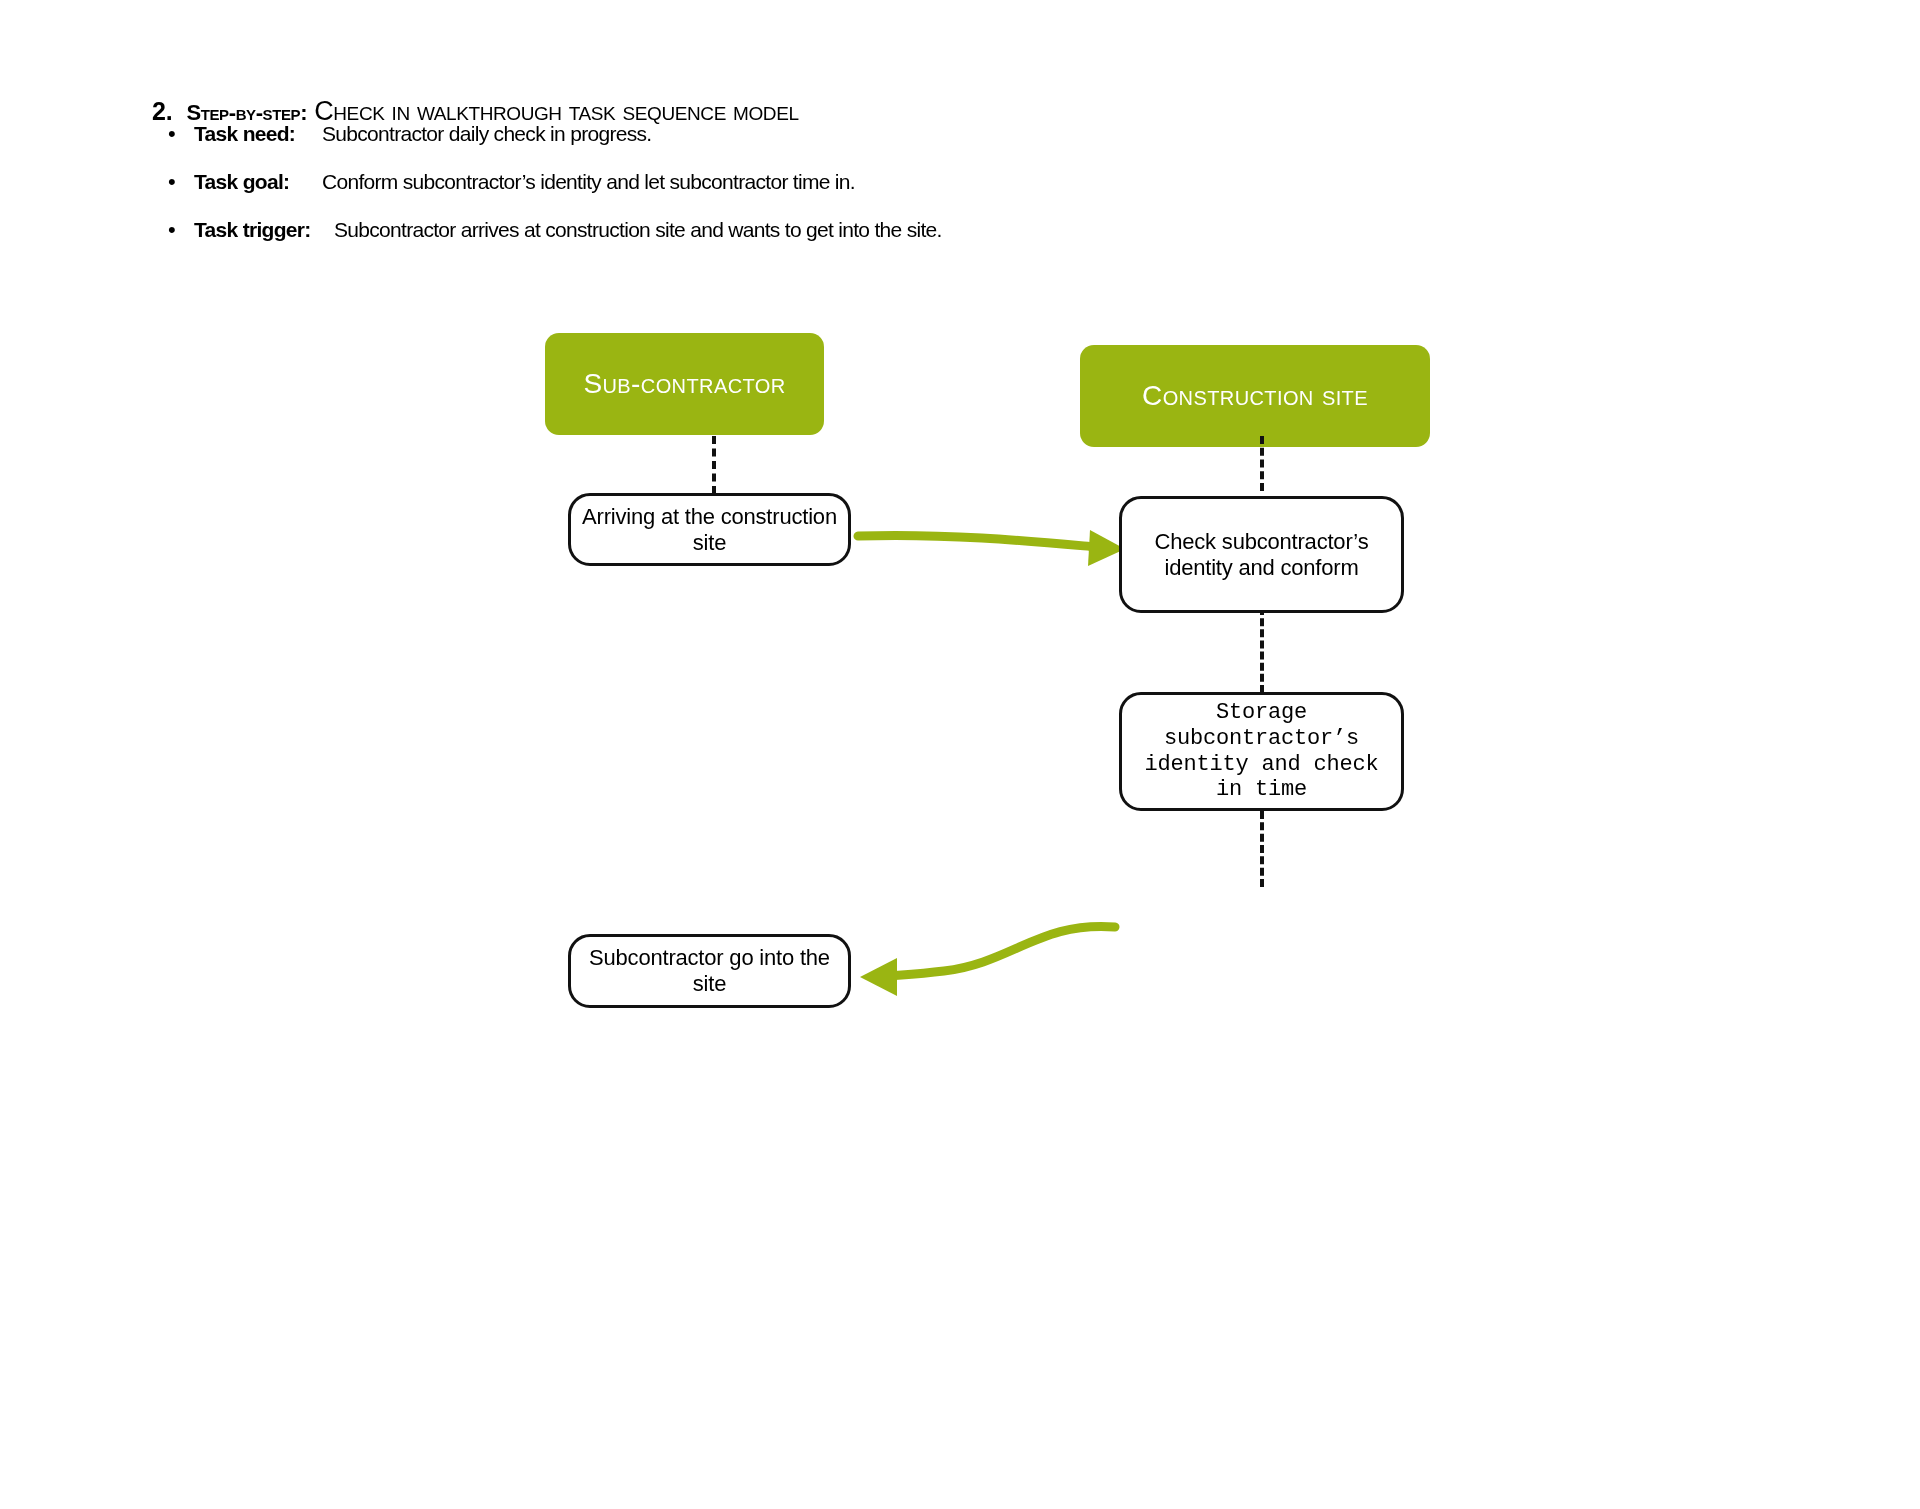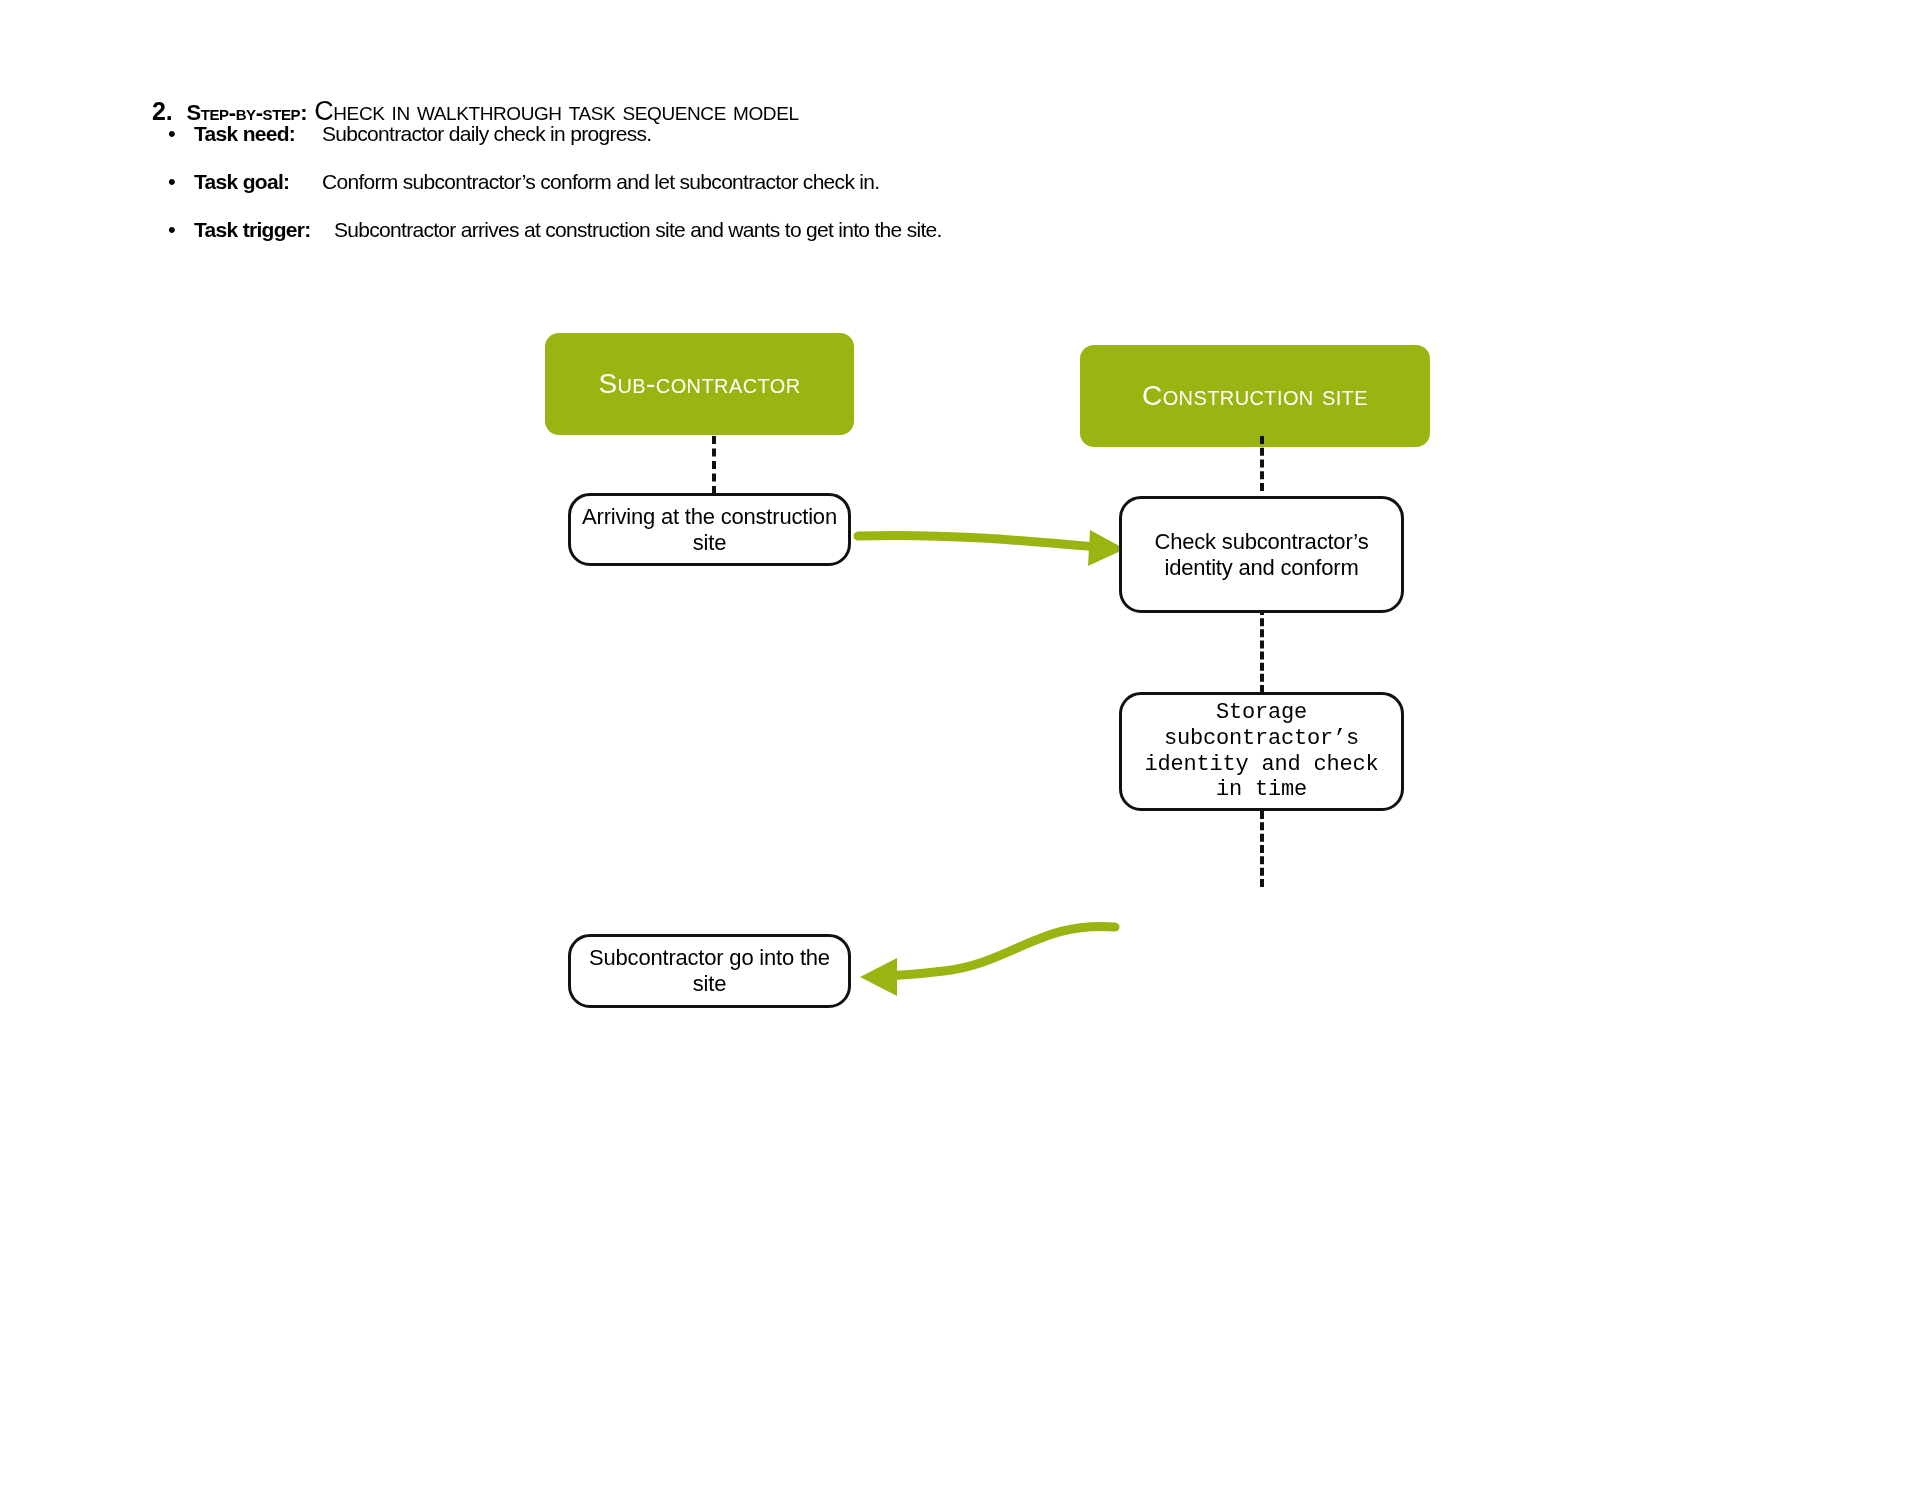--- a/index.html
+++ b/index.html
@@ -105,21 +105,21 @@
     border-radius: 14px;
     color: #ffffff;
     display: flex;
     align-items: center;
     justify-content: center;
     font-size: 28px;
     font-variant: small-caps;
     letter-spacing: 0.4px;
     box-sizing: border-box;
   }
-  #lane-header-sub { left: 545px; top: 333px; width: 309px; height: 102px; }
+  #lane-header-sub { left: 545px; top: 333px; width: 279px; height: 102px; }
   #lane-header-site { left: 1080px; top: 345px; width: 350px; height: 102px; }
 
   .node-box {
     position: absolute;
     background: #ffffff;
     border: 3.5px solid #111111;
     border-radius: 22px;
     display: flex;
     align-items: center;
     justify-content: center;
@@ -170,21 +170,21 @@
 
 <div id="bullet-list">
   <div class="bullet-row row-need">
     <span class="bullet-dot"></span>
     <span class="bullet-label">Task need:</span>
     <span class="bullet-text">Subcontractor daily check in progress.</span>
   </div>
   <div class="bullet-row row-goal">
     <span class="bullet-dot"></span>
     <span class="bullet-label">Task goal:</span>
-    <span class="bullet-text">Conform subcontractor’s conform and let subcontractor check in.</span>
+    <span class="bullet-text">Conform subcontractor’s identity and let subcontractor time in.</span>
   </div>
   <div class="bullet-row row-trig">
     <span class="bullet-dot"></span>
     <span class="bullet-label">Task trigger:</span>
     <span class="bullet-text">Subcontractor arrives at construction site and wants to get into the site.</span>
   </div>
 </div>
 
 <div id="diagram">
 

